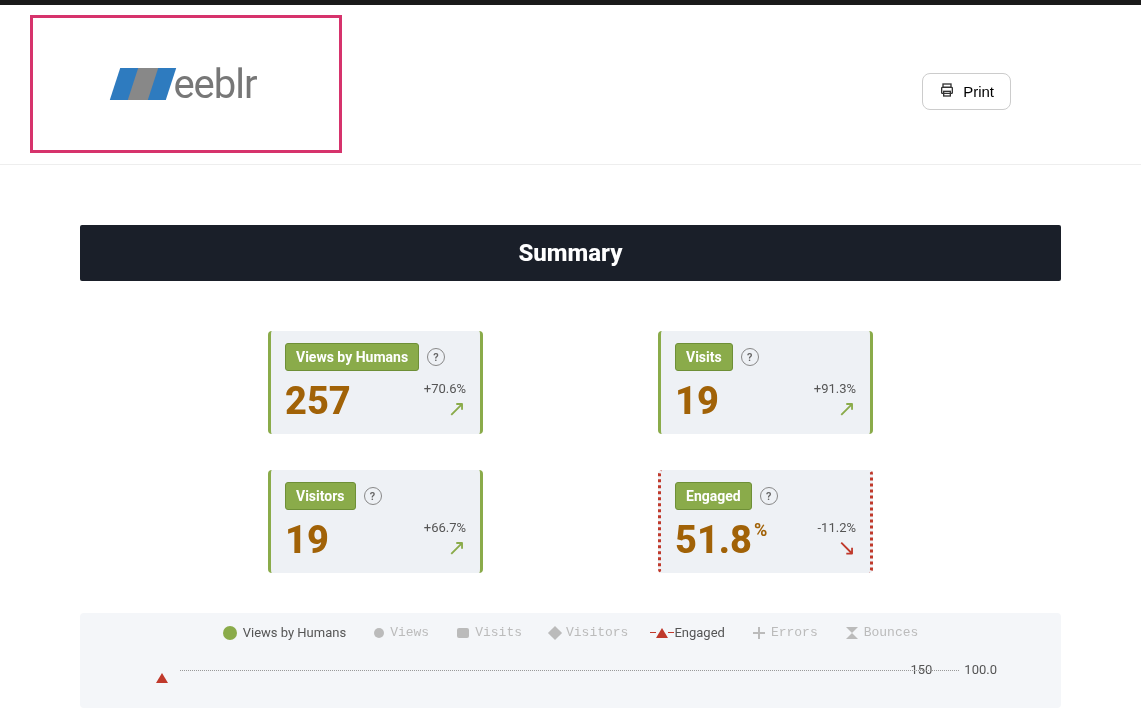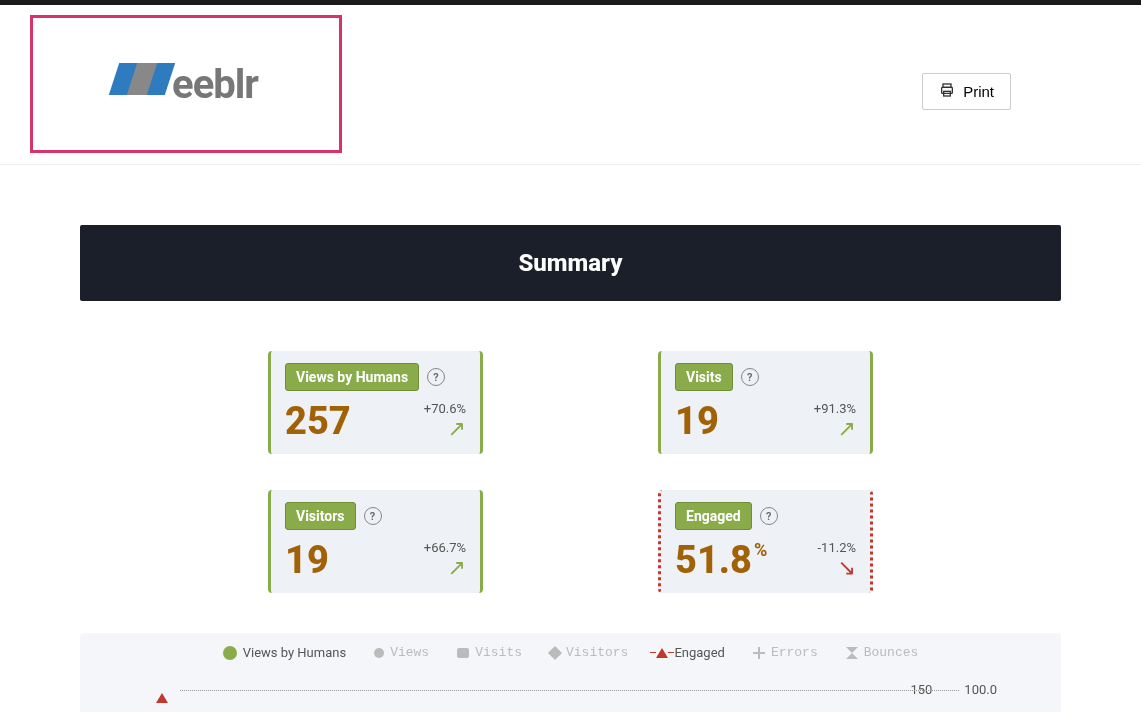--- a/index.html
+++ b/index.html
@@ -25,24 +25,25 @@
       border: 3px solid #d6336c;
       width: 312px;
       height: 138px;
       display: flex;
       align-items: center;
       justify-content: center;
       background: #fff;
     }
     .logo-text {
       font-size: 40px;
-      font-weight: 700;
+      font-weight: 400;
       color: #777;
       letter-spacing: -1px;
       display: flex;
+      align-items: center;
     }
     .logo-w {
       display: inline-block;
       position: relative;
       width: 56px;
       height: 36px;
       margin-right: 2px;
     }
     .logo-w::before {
       content: "";
@@ -92,41 +93,41 @@
       font-size: 24px;
       font-weight: 700;
       padding: 12px 26px;
       border-radius: 6px;
     }
     .print-btn {
       display: inline-flex;
       align-items: center;
       gap: 8px;
       border: 1px solid #ccc;
-      border-radius: 2px;
+      border-radius: 8px;
       padding: 8px 16px;
       font-size: 15px;
       font-weight: 500;
       background: #fff;
       cursor: pointer;
       position: absolute;
       right: 130px;
       top: 68px;
     }
     .print-btn svg { width: 16px; height: 16px; }
     .section {
       margin: 60px 80px 0;
     }
     .section-header {
       background: #1a1f29;
       color: #fff;
       font-size: 24px;
       font-weight: 800;
       text-align: center;
-      padding: 24px;
+      padding: 14px;
       border-radius: 2px;
     }
     .cards-grid {
       display: grid;
       grid-template-columns: repeat(2, 215px);
       column-gap: 175px;
       row-gap: 36px;
       width: fit-content;
       margin: 50px auto 0;
     }

